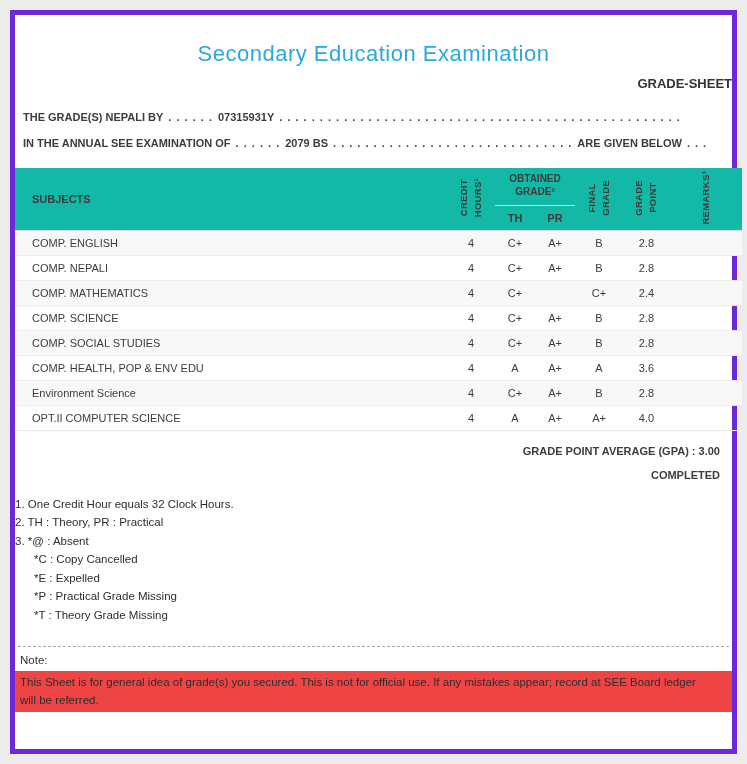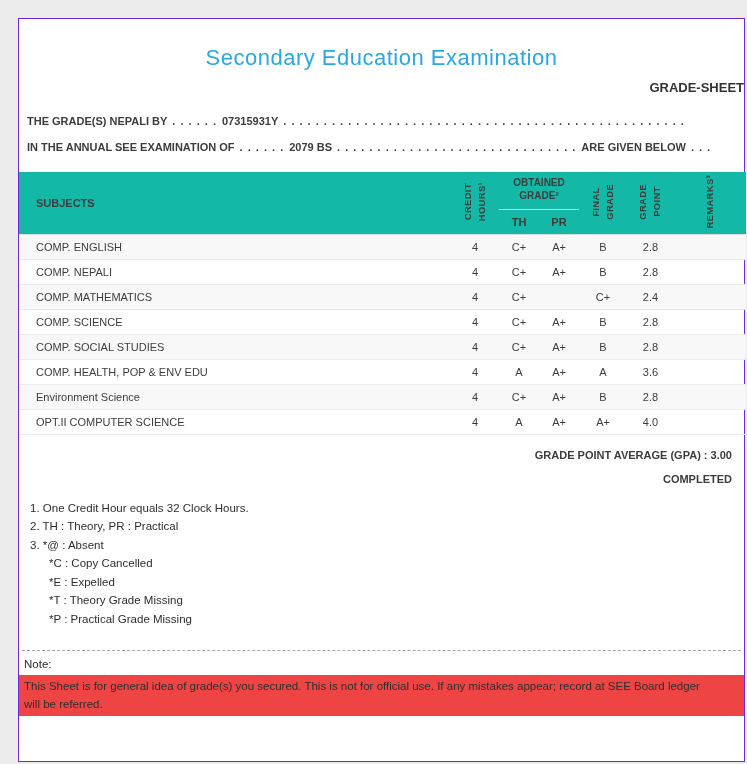--- a/index.html
+++ b/index.html
@@ -4,25 +4,25 @@
 <style>
   * { margin: 0; padding: 0; box-sizing: border-box; }
   html, body { width: 747px; height: 764px; }
   body {
     background: #ececec;
     font-family: "Liberation Sans", "DejaVu Sans", sans-serif;
     color: #444;
     overflow: hidden;
   }
   .card {
-    margin: 18px;
+    margin: 10px;
     width: 727px;
     min-height: 744px;
     background: #ffffff;
-    border: 1px solid #6d28d9;
+    border: 5px solid #6d28d9;
     padding: 26px 0 14px 0;
   }
   .page-title {
     text-align: center;
     font-size: 22px;
     font-weight: 400;
     color: #2aa8e0;
     letter-spacing: 0.5px;
   }
   .page-subtitle {
@@ -98,21 +98,21 @@
   tbody tr:nth-child(odd) { background: #f8f8f8; }
 
   .summary { text-align: right; padding-right: 12px; margin-top: 14px; }
   .gpa-line, .status-line {
     font-size: 11px;
     font-weight: 700;
     color: #3c3c3c;
   }
   .status-line { margin-top: 12px; }
 
-  .footnotes { margin-top: 14px; padding-left: 11px; }
+  .footnotes { margin-top: 14px; padding-left: 0; }
   .footnote {
     font-size: 11.5px;
     color: #2e2e2e;
     line-height: 18.5px;
   }
   .footnote.indent { padding-left: 19px; }
 
   .dashed-sep {
     border-top: 1px dashed #a8a8a8;
     margin: 22px 3px 0 3px;
@@ -258,22 +258,22 @@
     <div class="gpa-line">GRADE POINT AVERAGE (GPA) : 3.00</div>
     <div class="status-line">COMPLETED</div>
   </div>
 
   <div class="footnotes">
     <div class="footnote">1. One Credit Hour equals 32 Clock Hours.</div>
     <div class="footnote">2. TH : Theory, PR : Practical</div>
     <div class="footnote">3. *@ : Absent</div>
     <div class="footnote indent">*C : Copy Cancelled</div>
     <div class="footnote indent">*E : Expelled</div>
+    <div class="footnote indent">*P : Practical Grade Missing</div>
     <div class="footnote indent">*T : Theory Grade Missing</div>
-    <div class="footnote indent">*P : Practical Grade Missing</div>
   </div>
 
   <div class="dashed-sep"></div>
 
   <div class="note-label">Note:</div>
   <div class="note-text">This Sheet is for general idea of grade(s) you secured. This is not for official use. If any mistakes appear; record at SEE Board ledger will be referred.</div>
 
 </div>
 
 </body></html>

